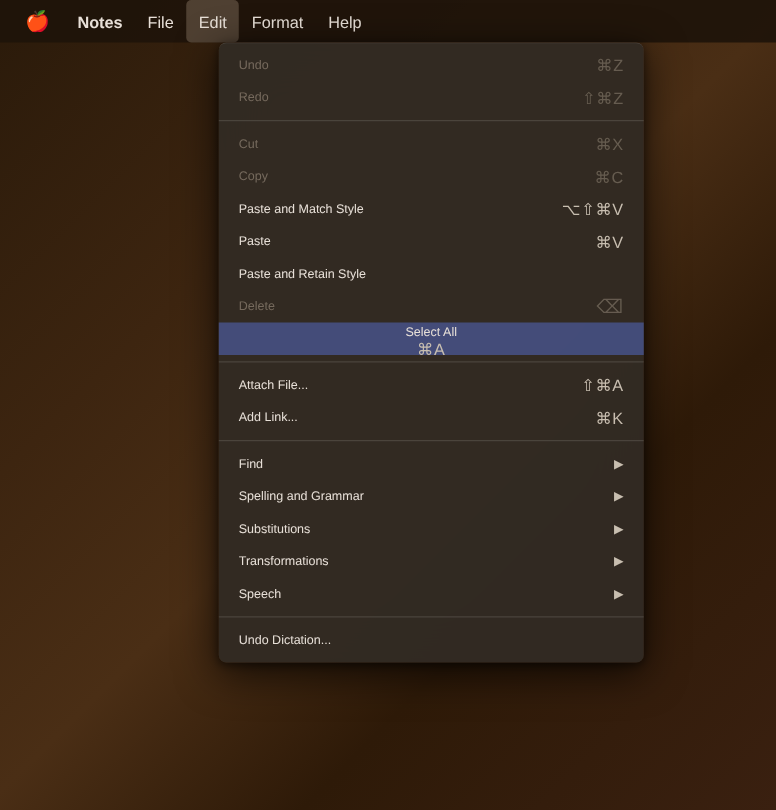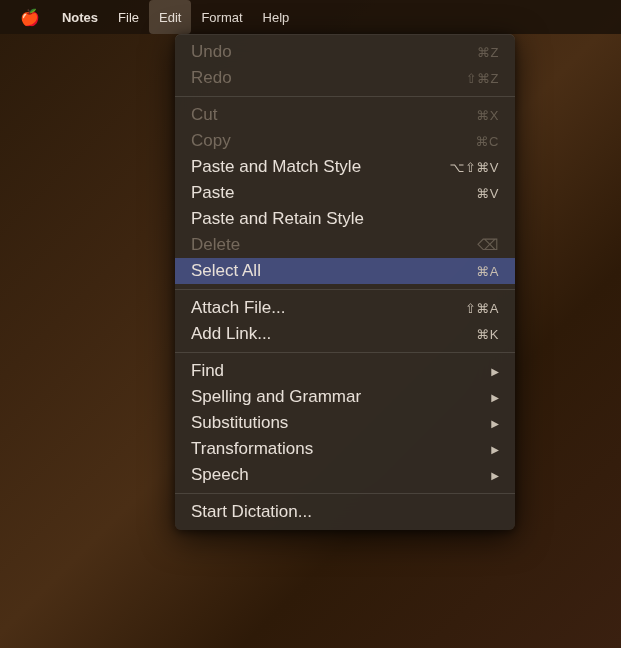--- a/index.html
+++ b/index.html
@@ -80,28 +80,29 @@
       align-items: center;
       justify-content: space-between;
       padding: 3px 16px;
       height: 26px;
       cursor: default;
       border-radius: 0;
     }
 
     .menu-item:hover, .menu-item.highlighted {
       background: rgba(100, 120, 200, 0.7);
+      flex-direction: column;
     }
 
     .menu-item.highlighted {
       background: rgba(80, 100, 180, 0.6);
     }
 
     .menu-item-label {
-      font-size: 17px;
+      font-size: 10px;
       color: #e8e0d8;
       font-weight: 400;
     }
 
     .menu-item-label.disabled {
       color: rgba(200, 185, 165, 0.45);
     }
 
     .menu-item-shortcut {
       font-size: 13px;
@@ -222,17 +223,17 @@
     <span class="menu-item-arrow">▶</span>
   </div>
   <div class="menu-item">
     <span class="menu-item-label">Speech</span>
     <span class="menu-item-arrow">▶</span>
   </div>
 
   <div class="separator"></div>
 
   <div class="menu-item">
-    <span class="menu-item-label">Start Dictation...</span>
+    <span class="menu-item-label">Undo Dictation...</span>
     <span class="menu-item-shortcut"></span>
   </div>
 
 </div>
 
 </body></html>

